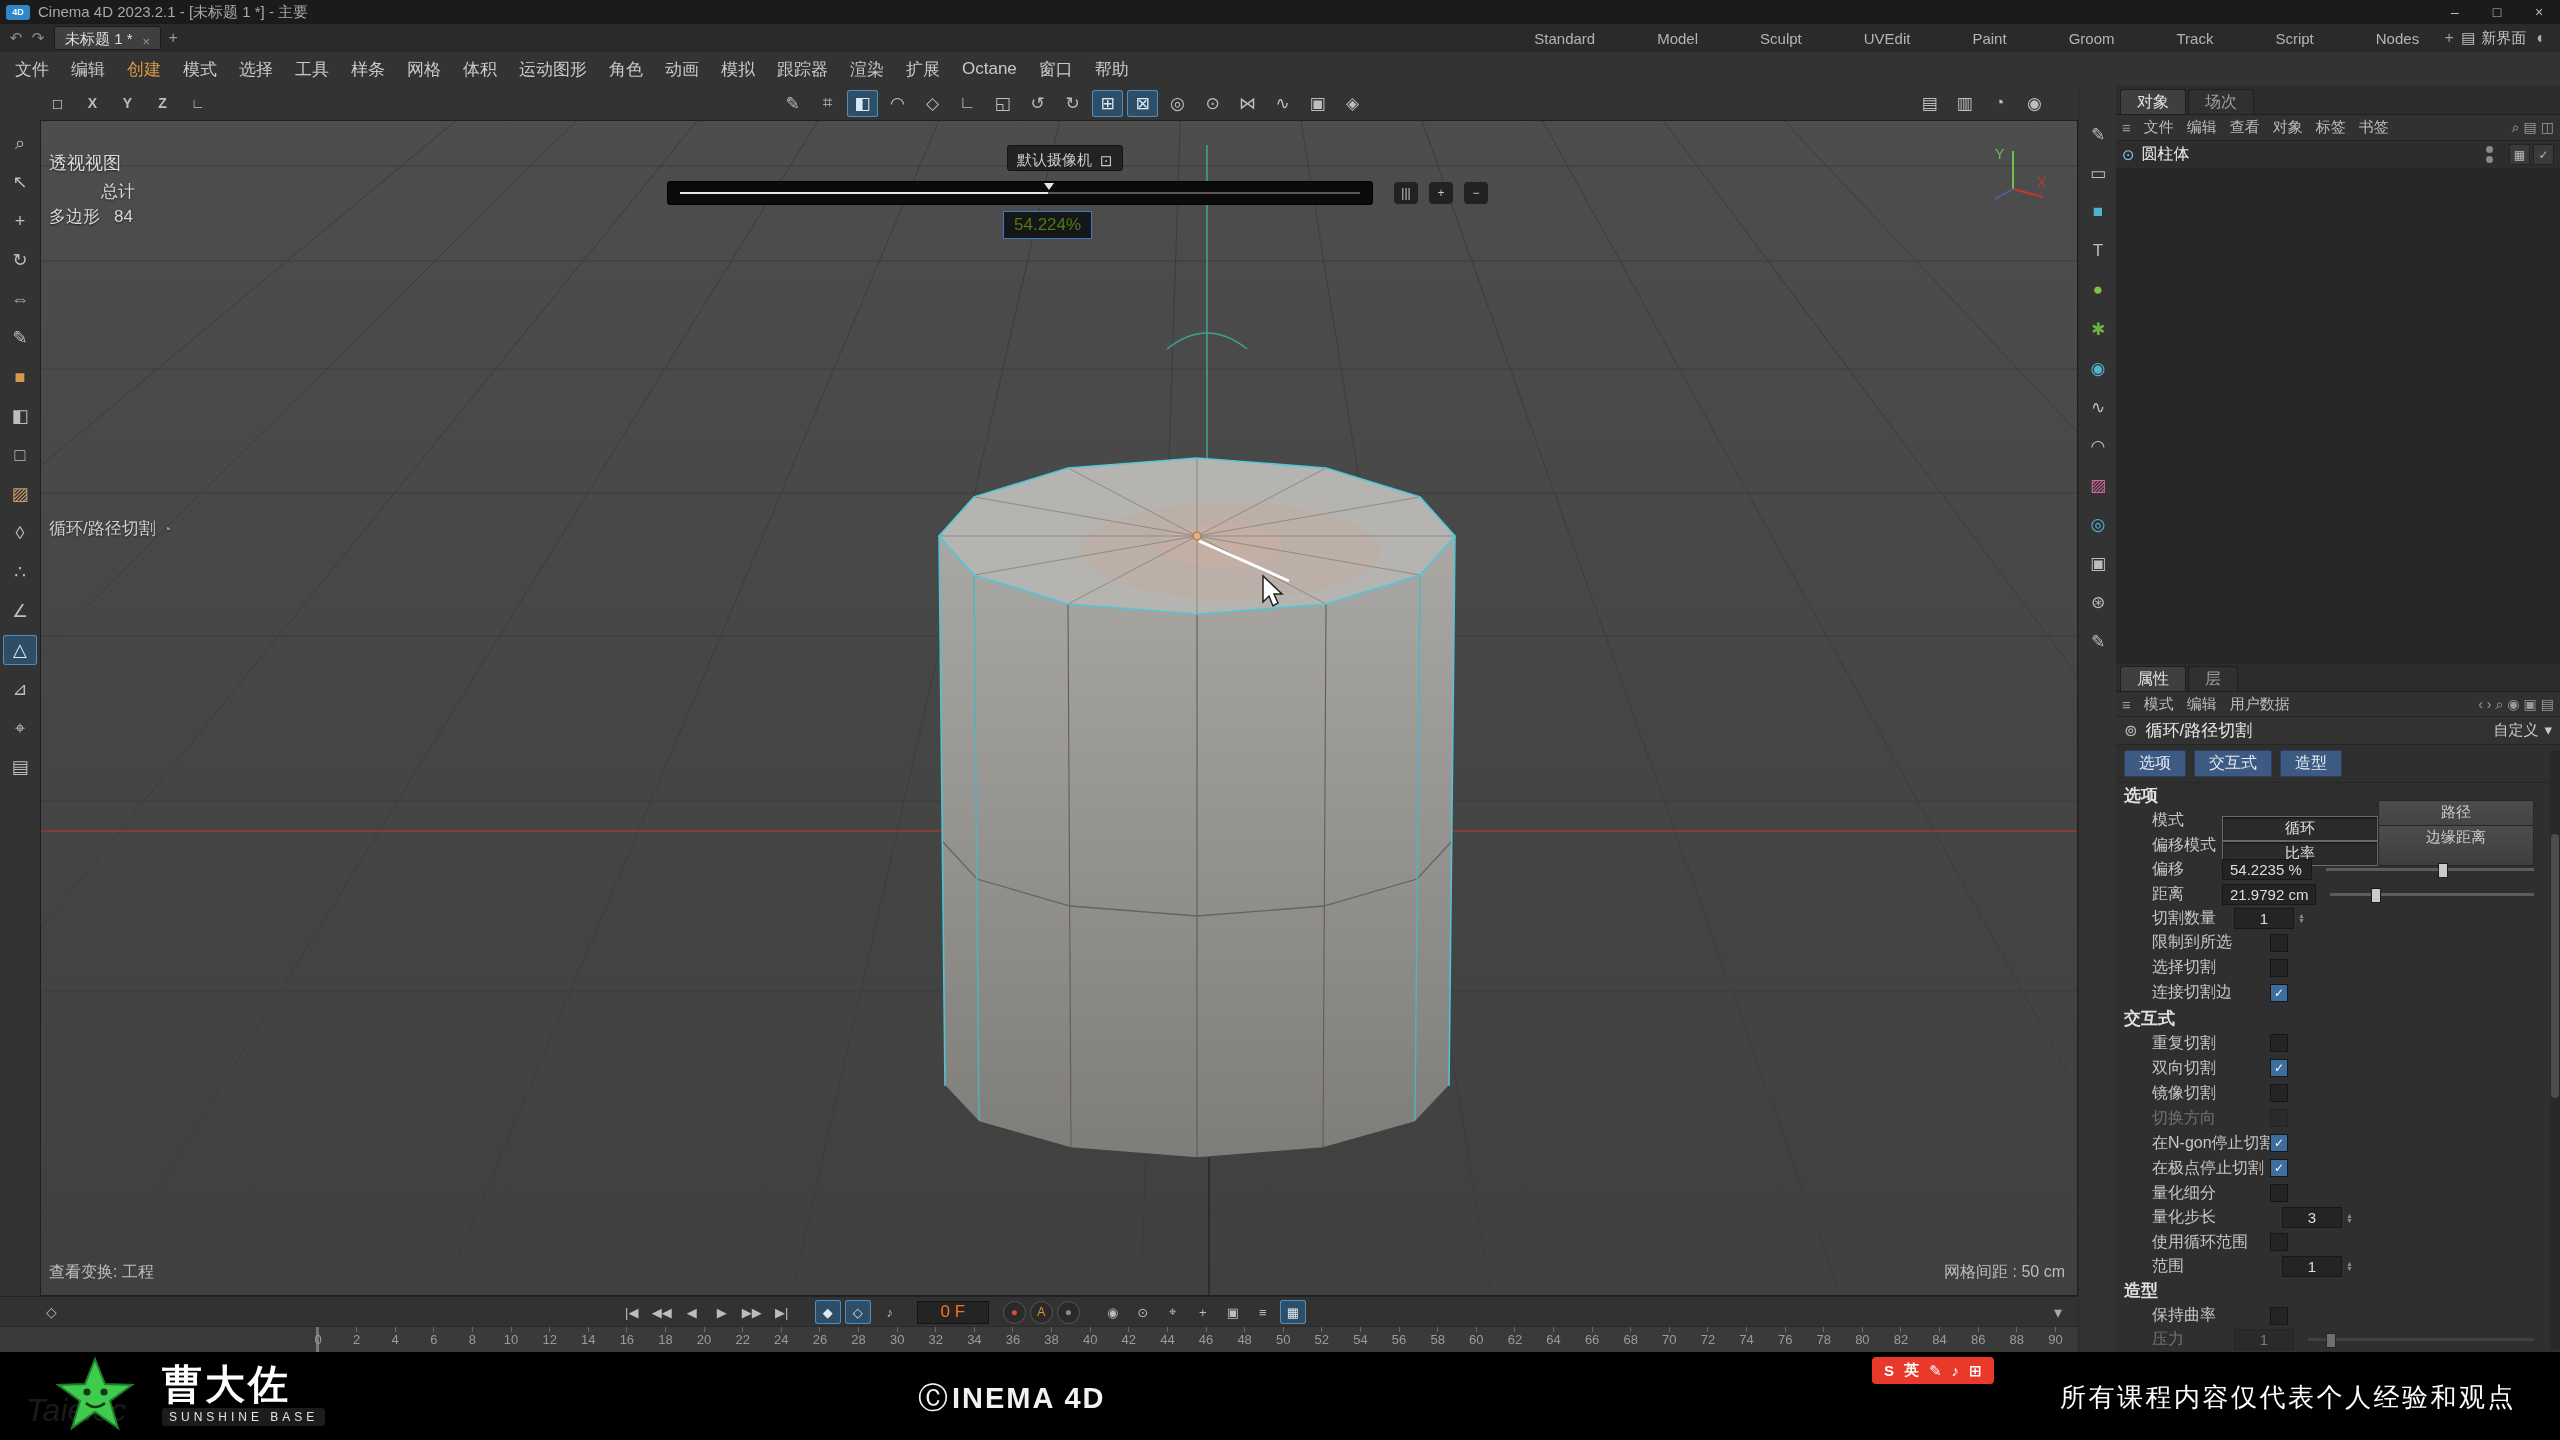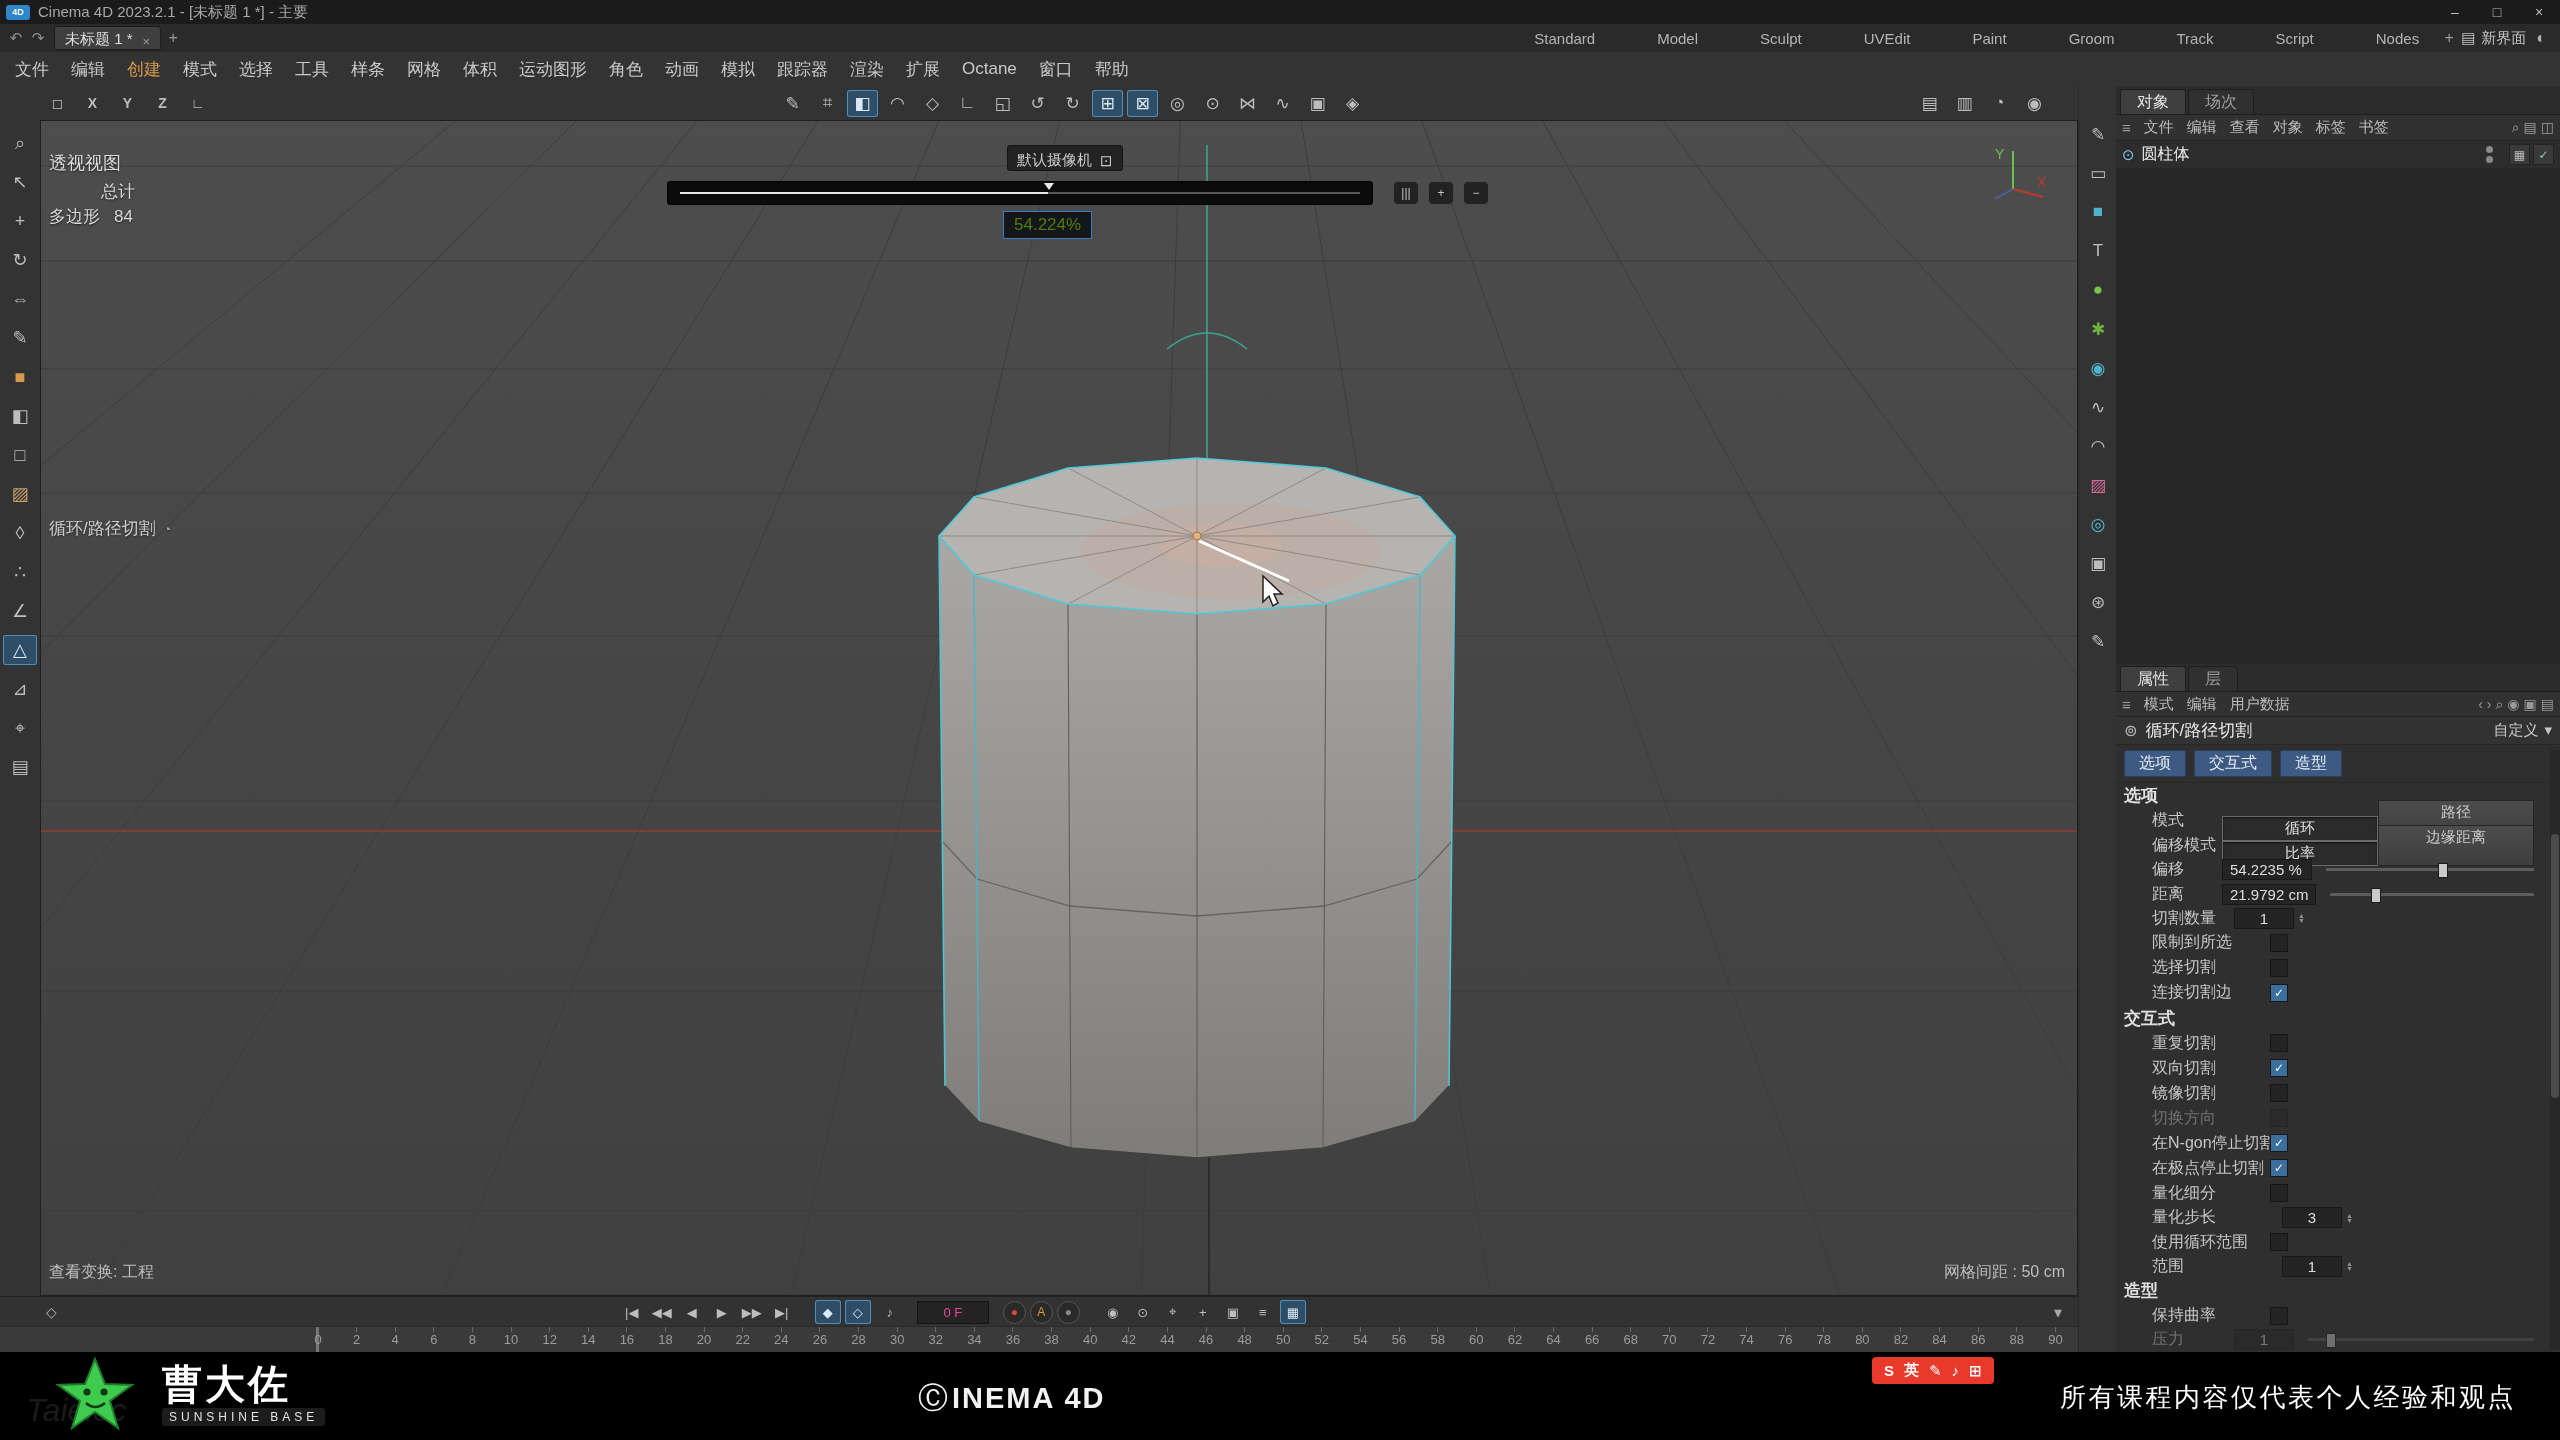--- a/index.html
+++ b/index.html
@@ -69,21 +69,21 @@
   .tool-label .badge{color:#9f9f9f;font-size:14px;}
   .vp-status-l{position:absolute;left:8px;bottom:12px;color:#bdbdbd;font-size:16px;}
   .vp-status-r{position:absolute;right:12px;bottom:12px;color:#bdbdbd;font-size:16px;}
   .axis-gizmo{position:absolute;right:26px;top:22px;}
 
   
   #playback{left:0;top:1296px;width:2078px;height:30px;background:#323232;border-top:1px solid #222;display:flex;align-items:center;}
   #playback .tbi{width:26px;height:24px;font-size:13px;}
   #playback .leftgl{margin-left:46px;color:#b5b5b5;font-size:14px;}
   #playback .cluster{display:flex;align-items:center;margin-left:560px;gap:2px;}
-  .framefield{width:70px;height:21px;background:#242424;border:1px solid #141414;color:#ec4899;font-size:13px;display:flex;align-items:center;justify-content:center;margin:0 10px;}
+  .framefield{width:70px;height:21px;background:#242424;border:1px solid #141414;color:#f97316;font-size:17px;display:flex;align-items:center;justify-content:center;margin:0 10px;}
   .recbtn{width:21px;height:21px;border-radius:50%;border:1px solid #555;display:flex;align-items:center;justify-content:center;font-size:12px;margin:0 2px;background:#2a2a2a;}
   #playback .endgl{margin-left:auto;margin-right:16px;color:#a9a9a9;}
 
   
   #ruler{left:0;top:1326px;width:2078px;height:26px;background:#3a3a3a;border-top:1px solid #2a2a2a;}
   #ruler .ticks{position:absolute;left:306px;right:10px;top:0;height:100%;display:flex;justify-content:space-between;}
   .tick{display:flex;flex-direction:column;align-items:center;width:24px;}
   .tick .tl{width:1px;height:5px;background:#6a6a6a;}
   .tick .tn{font-size:13px;color:#9b9b9b;line-height:16px;}
   #ruler .playhead{position:absolute;left:316px;top:0;width:3px;height:26px;background:#787878;}

